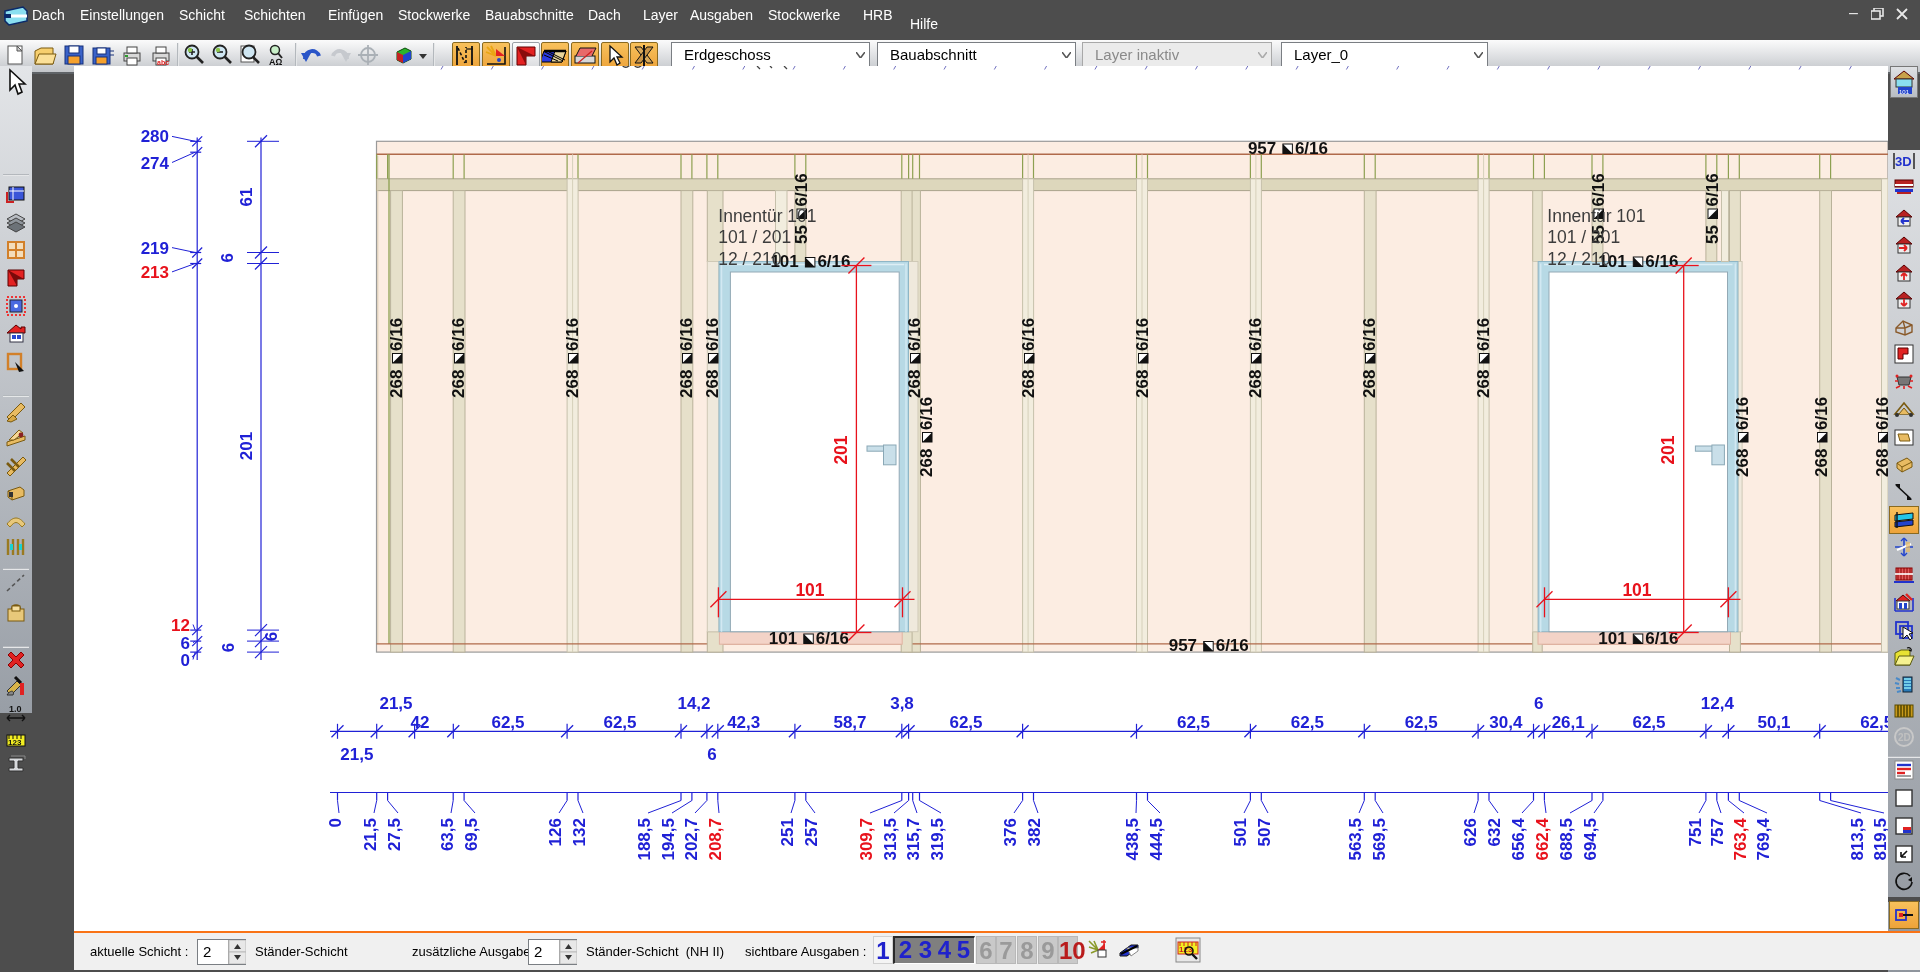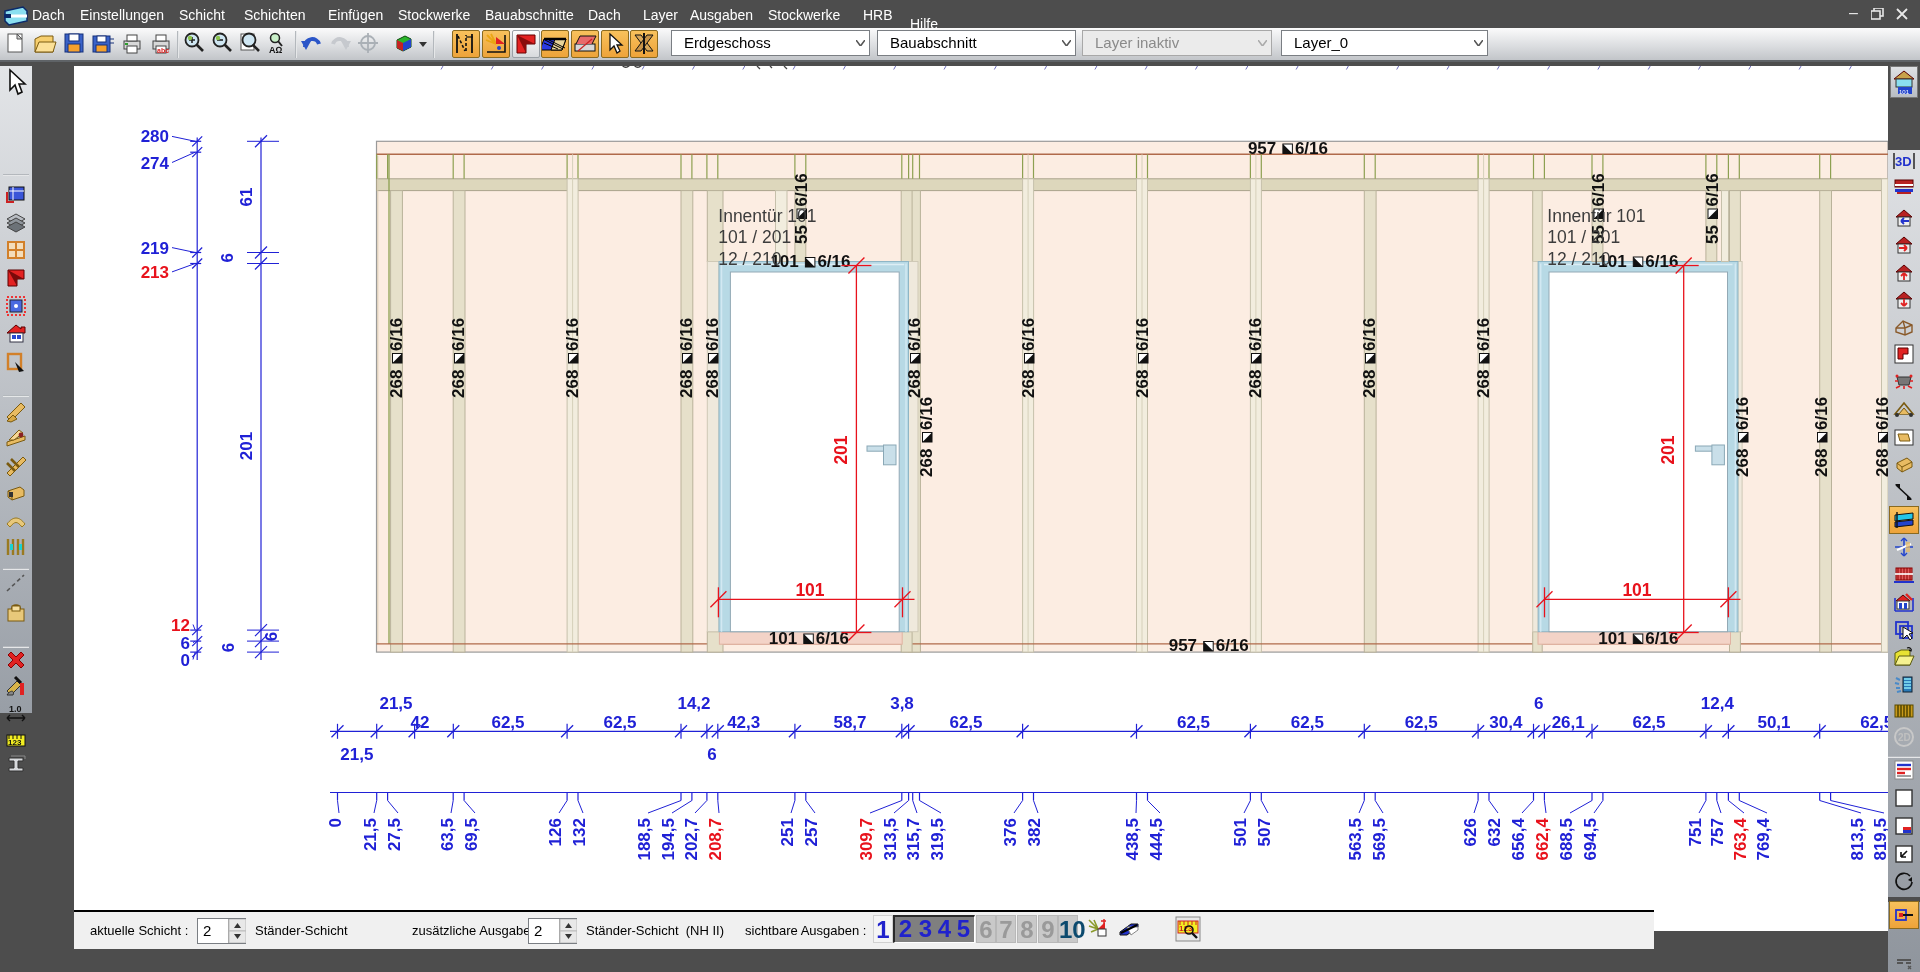--- a/index.html
+++ b/index.html
@@ -1,21 +1,21 @@
 <!DOCTYPE html>
 <html><head><meta charset="utf-8"><style>
 *{margin:0;padding:0;box-sizing:border-box}
 html,body{width:1920px;height:972px;overflow:hidden;font-family:"Liberation Sans",sans-serif}
 #app{position:relative;width:1920px;height:972px;background:#4d4d4d}
 #menubar{position:absolute;left:0;top:0;width:1920px;height:32px;background:#4d4d4d;color:#fff;font-size:14px}
-#toolbar{position:absolute;left:0;top:28px;width:1920px;height:34px;background:linear-gradient(#fbfbfb,#d9dbde 60%,#c2c5c9);border-bottom:2px solid #5f6367}
+#toolbar{position:absolute;left:0;top:40px;width:1920px;height:34px;background:linear-gradient(#fbfbfb,#d9dbde 60%,#c2c5c9);border-bottom:2px solid #5f6367}
 #canvas{position:absolute;left:74px;top:66px;width:1814px;height:865px;background:#fff;overflow:hidden}
 #lpal{position:absolute;left:0;top:66px;width:32px;height:647px;background:linear-gradient(#e3e5e8,#989ea6)}
 #rpal{position:absolute;left:1888px;top:150px;width:32px;height:822px;background:linear-gradient(#dfe1e4,#8f959d)}
-#statusbar{position:absolute;left:74px;top:910px;width:1580px;height:39px;background:#f0f0f0;border-top:2px solid #000000;font-size:13px;color:#000}
+#statusbar{position:absolute;left:74px;top:931px;width:1846px;height:39px;background:#f0f0f0;border-top:2px solid #f97316;font-size:13px;color:#000}
 .sep{position:absolute;width:2px;background:linear-gradient(90deg,#9aa0a6,#fff)}
 .vsep{position:absolute;left:3px;height:2px;width:26px;background:linear-gradient(#9aa0a6,#fff)}
 .tbtn{position:absolute;top:3px;width:24px;height:26px}
 .obtn{position:absolute;top:2px;width:28px;height:28px;background:linear-gradient(#f8c15c,#eda33a);border:1px solid #8a6a20;border-radius:2px}
 .ddown{position:absolute;top:2px;height:26px;background:#fff;border:1px solid #7a7e83;font-size:15px;line-height:24px;padding-left:12px;color:#000}
 .chev{position:absolute;right:4px;top:9px;width:9px;height:6px}
 </style></head><body>
 <div id="app">
 <div id="menubar">
 <svg style="position:absolute;left:3px;top:5px" width="26" height="22" viewBox="0 0 26 22">
@@ -1091,21 +1091,21 @@
 <div style="position:absolute;left:799px;top:3px;width:20px;height:28px;background:#f4f4f4;border:1px solid #d0d0d0;color:#2022cc;font-size:24px;font-weight:bold;text-align:center;line-height:27px">1</div>
       <div style="position:absolute;left:819px;top:3px;width:82px;height:28px;background:#7f7f7f;border-top:2px solid #2a2a2a;border-left:2px solid #2a2a2a;border-right:1px solid #fff;border-bottom:1px solid #fff"></div>
       <div style="position:absolute;left:822px;top:4px;width:19px;height:26px;color:#2022cc;font-size:24px;font-weight:bold;text-align:center;line-height:26px">2</div>
       <div style="position:absolute;left:842px;top:4px;width:19px;height:26px;color:#2022cc;font-size:24px;font-weight:bold;text-align:center;line-height:26px">3</div>
       <div style="position:absolute;left:861px;top:4px;width:19px;height:26px;color:#2022cc;font-size:24px;font-weight:bold;text-align:center;line-height:26px">4</div>
       <div style="position:absolute;left:880px;top:4px;width:19px;height:26px;color:#2022cc;font-size:24px;font-weight:bold;text-align:center;line-height:26px">5</div>
       <div style="position:absolute;left:902px;top:3px;width:20px;height:28px;background:#c9c9c9;border:1px solid #b8b8b8;color:#9a9a9a;font-size:24px;font-weight:bold;text-align:center;line-height:27px">6</div>
       <div style="position:absolute;left:922px;top:3px;width:20px;height:28px;background:#c9c9c9;border:1px solid #b8b8b8;color:#9a9a9a;font-size:24px;font-weight:bold;text-align:center;line-height:27px">7</div>
       <div style="position:absolute;left:943px;top:3px;width:20px;height:28px;background:#c9c9c9;border:1px solid #b8b8b8;color:#9a9a9a;font-size:24px;font-weight:bold;text-align:center;line-height:27px">8</div>
       <div style="position:absolute;left:964px;top:3px;width:20px;height:28px;background:#c9c9c9;border:1px solid #b8b8b8;color:#9a9a9a;font-size:24px;font-weight:bold;text-align:center;line-height:27px">9</div>
-      <div style="position:absolute;left:984px;top:3px;width:20px;height:28px;background:#c9c9c9;border:1px solid #b8b8b8;color:#0c4a6e;font-size:24px;font-weight:bold;text-align:center;line-height:27px">10</div>
+      <div style="position:absolute;left:984px;top:3px;width:20px;height:28px;background:#c9c9c9;border:1px solid #b8b8b8;color:#b91c1c;font-size:24px;font-weight:bold;text-align:center;line-height:27px">10</div>
 <div style="position:absolute;left:1013px;top:6px;width:22px;height:22px"><svg width="22" height="22" viewBox="0 0 22 22">
           <path d="M11 11 L2 2 M11 11 L4 14 M11 11 L2 8 M11 11 L7 2" stroke="#8a9a2a" stroke-width="1.6"></path>
           <path d="M11 11 L18 4 L18 11Z" fill="#e02222"></path>
           <rect x="11" y="11" width="8" height="7" fill="#fff" stroke="#333"></rect>
           <path d="M14 3 L19 3 M17 1 L17 6" stroke="#e02222" stroke-width="1.4"></path>
         </svg></div>
 <div style="position:absolute;left:1044px;top:6px;width:22px;height:22px"><svg width="22" height="22" viewBox="0 0 22 22">
           <path d="M2 14 L13 6 L20 6 L20 9 L9 17 L2 17Z" fill="#2233cc" stroke="#111"></path>
           <path d="M9 9 L20 9 L20 12 L13 17Z" fill="#fff" stroke="#888"></path>
           <path d="M3 15 L19 7" stroke="#000" stroke-width="2"></path>

